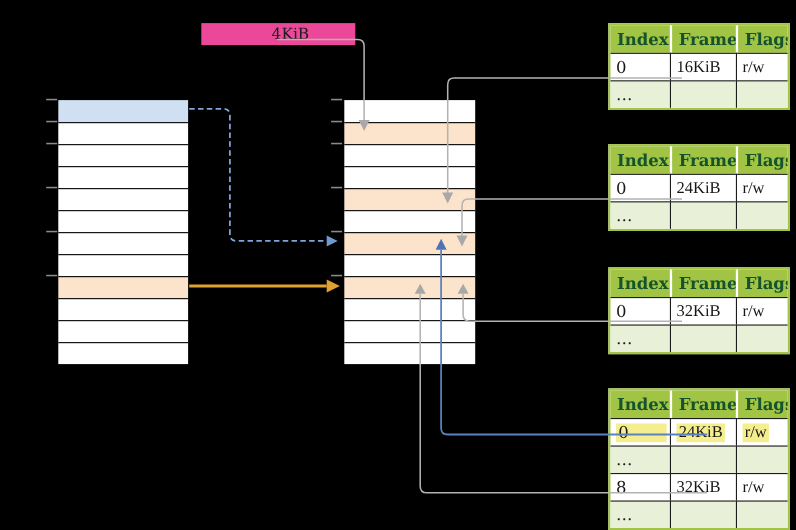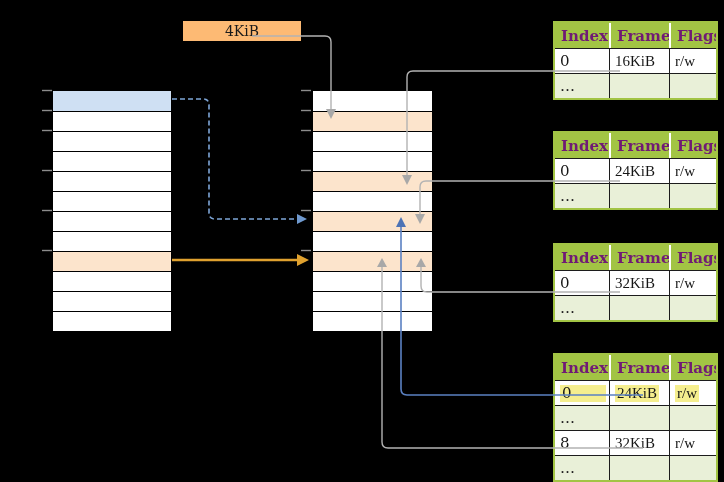--- a/index.html
+++ b/index.html
@@ -8,29 +8,29 @@
 
   
   .mem{position:absolute;border:1px solid #000;background:#000;}
   .mem-row{height:19px;border-top:1px solid #000;background:#fff;}
   .mem-row:first-child{height:20px;border-top:none;}
   .mem-row.white{background:#ffffff;}
   .mem-row.blue{background:#cfe0f3;}
   .mem-row.orange{background:#fce4cc;}
 
   
-  .label-box{position:absolute;left:183px;top:21px;width:118px;height:20px;background:#fdba74;
-             display:flex;align-items:center;justify-content:center;font-size:14px;color:#1a1a1a;}
+  .label-box{position:absolute;left:183px;top:21px;width:118px;height:20px;background:#ec4899;
+             display:flex;align-items:center;justify-content:center;font-size:14px;color:#1a1a1a;padding-left:22px;}
 
   
   .ptable{position:absolute;left:553px;display:grid;grid-template-columns:54px 60px 47px;
           grid-auto-rows:25px;border:2px solid #a2c444;background:#fff;font-size:15px;}
   .pcell{box-sizing:border-box;display:flex;align-items:center;padding-left:5px;color:#161616;
          overflow:hidden;white-space:nowrap;}
-  .th{background:#a2c444;color:#701a75;font-weight:bold;border-left:2px solid #fff;padding-left:6px;}
+  .th{background:#a2c444;color:#14532d;font-weight:bold;border-left:2px solid #fff;padding-left:6px;}
   .th.c1{border-left:none;}
   .td{border-top:1px solid #1c1c1c;}
   .td.c2,.td.c3{border-left:1px solid #1c1c1c;font-family:Liberation Serif, serif;}
   .td.shaded{background:#e9f0d8;color:#222;}
   .hl{background:#f5ee8e;padding:0 2px;line-height:17px;}
   .hl-w{display:inline-block;min-width:42px;}
 
   .overlay{position:absolute;left:0;top:0;pointer-events:none;}
 </style>
 </head>

